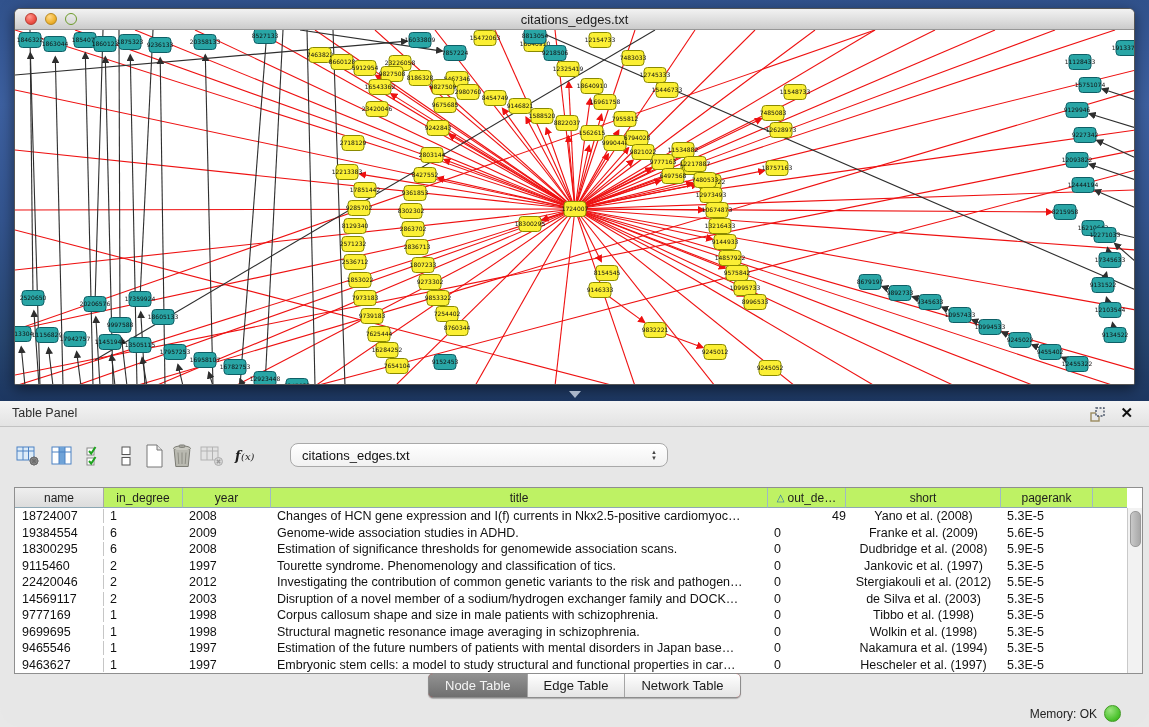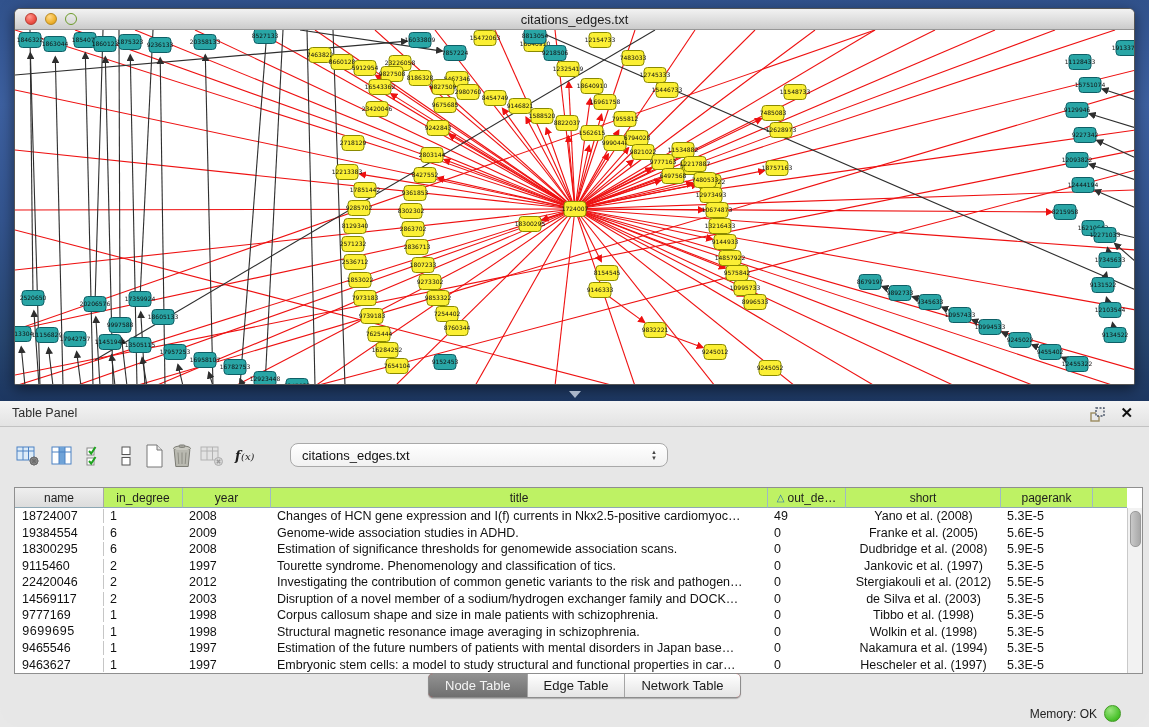--- a/index.html
+++ b/index.html
@@ -898,31 +898,31 @@
           <span>pagerank</span>
         </div>
         <div class="hcell filler" style="width: 34px;"></div>
       </div>
     <div id="grid-body">
         <div class="trow">
           <div class="tcell c0" style="width: 89px;">18724007</div>
           <div class="tcell c1" style="width: 79px;">1</div>
           <div class="tcell c2" style="width: 88px;">2008</div>
           <div class="tcell c3" style="width: 497px;">Changes of HCN gene expression and I(f) currents in Nkx2.5-positive cardiomyoc…</div>
-          <div class="tcell c4" style="width: 78px;">49</div>
+          <div class="tcell c4" style="width: 78px; text-align: right;">49</div>
           <div class="tcell c5" style="width: 155px;">Yano et al. (2008)</div>
           <div class="tcell c6" style="width: 92px;">5.3E-5</div>
         </div>
         <div class="trow">
           <div class="tcell c0" style="width: 89px;">19384554</div>
           <div class="tcell c1" style="width: 79px;">6</div>
           <div class="tcell c2" style="width: 88px;">2009</div>
           <div class="tcell c3" style="width: 497px;">Genome-wide association studies in ADHD.</div>
           <div class="tcell c4" style="width: 78px;">0</div>
-          <div class="tcell c5" style="width: 155px;">Franke et al. (2005)</div>
+          <div class="tcell c5" style="width: 155px;">Franke et al. (2009)</div>
           <div class="tcell c6" style="width: 92px;">5.6E-5</div>
         </div>
         <div class="trow">
           <div class="tcell c0" style="width: 89px;">18300295</div>
           <div class="tcell c1" style="width: 79px;">6</div>
           <div class="tcell c2" style="width: 88px;">2008</div>
           <div class="tcell c3" style="width: 497px;">Estimation of significance thresholds for genomewide association scans.</div>
           <div class="tcell c4" style="width: 78px;">0</div>
           <div class="tcell c5" style="width: 155px;">Dudbridge et al. (2008)</div>
           <div class="tcell c6" style="width: 92px;">5.9E-5</div>
@@ -957,21 +957,21 @@
         <div class="trow">
           <div class="tcell c0" style="width: 89px;">9777169</div>
           <div class="tcell c1" style="width: 79px;">1</div>
           <div class="tcell c2" style="width: 88px;">1998</div>
           <div class="tcell c3" style="width: 497px;">Corpus callosum shape and size in male patients with schizophrenia.</div>
           <div class="tcell c4" style="width: 78px;">0</div>
           <div class="tcell c5" style="width: 155px;">Tibbo et al. (1998)</div>
           <div class="tcell c6" style="width: 92px;">5.3E-5</div>
         </div>
         <div class="trow">
-          <div class="tcell c0" style="width: 89px; font-family: Liberation Mono, monospace;">9699695</div>
+          <div class="tcell c0" style="width: 89px;">9699695</div>
           <div class="tcell c1" style="width: 79px;">1</div>
           <div class="tcell c2" style="width: 88px;">1998</div>
           <div class="tcell c3" style="width: 497px;">Structural magnetic resonance image averaging in schizophrenia.</div>
           <div class="tcell c4" style="width: 78px;">0</div>
           <div class="tcell c5" style="width: 155px;">Wolkin et al. (1998)</div>
           <div class="tcell c6" style="width: 92px;">5.3E-5</div>
         </div>
         <div class="trow">
           <div class="tcell c0" style="width: 89px;">9465546</div>
           <div class="tcell c1" style="width: 79px;">1</div>

